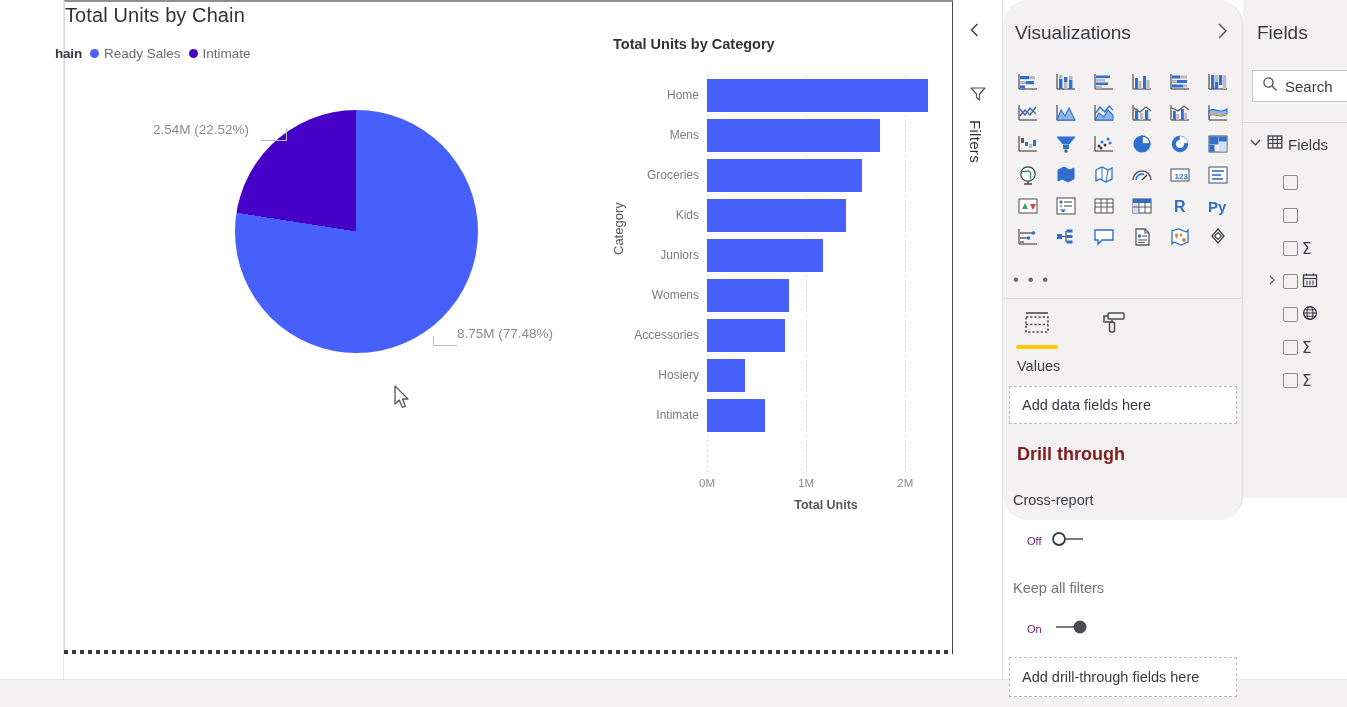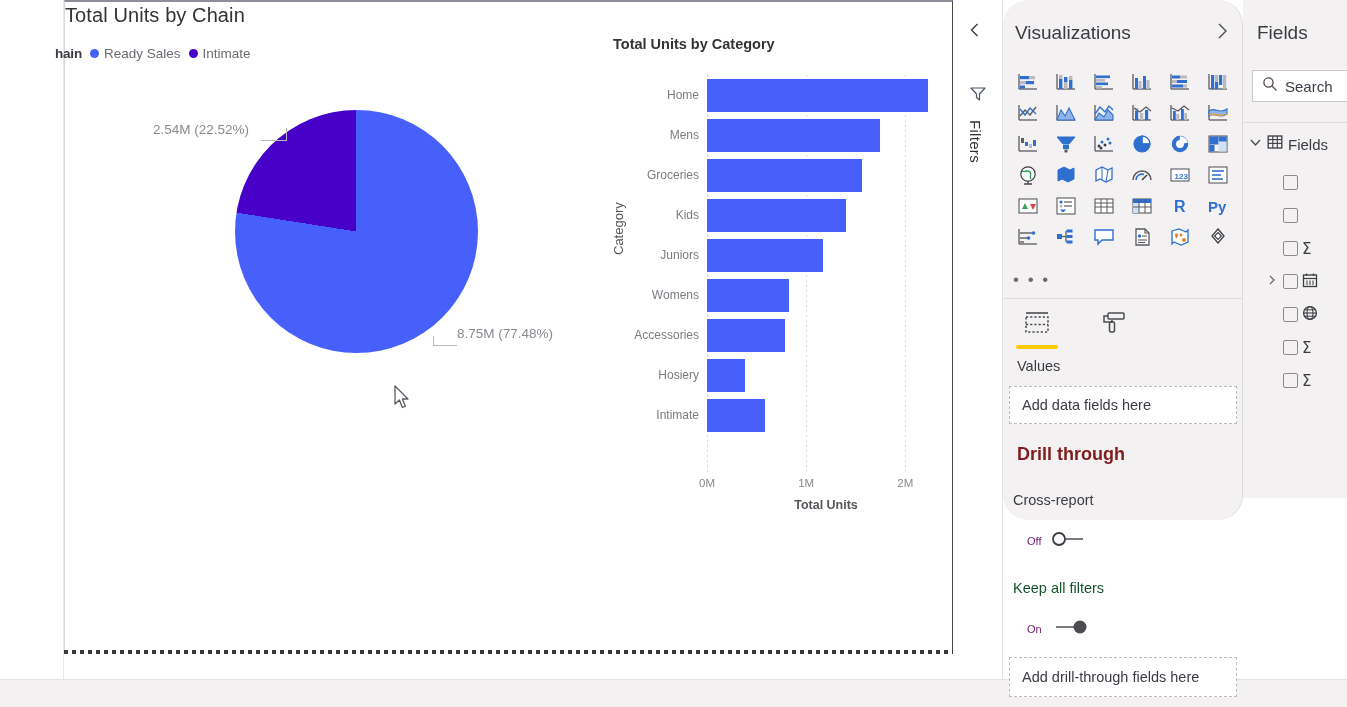--- a/index.html
+++ b/index.html
@@ -138,21 +138,21 @@
   .prop-tab.active .underline { background: #ffc800; }
   #values-label { position: absolute; left: 14px; top: 358px; font-size: 14.5px; color: #3b3b44; }
   #values-well {
     position: absolute; left: 6px; top: 386px; width: 228px; height: 38px;
     border: 1px dashed #bdbbbb; background: #ffffff; display: flex; align-items: center;
     padding-left: 12px; font-size: 14.5px; color: #3b3b44; cursor: pointer;
   }
   #drill-title { position: absolute; left: 14px; top: 444px; font-size: 18px; color: #7f1d1d; font-weight: 600; }
   #crossreport-label { position: absolute; left: 10px; top: 492px; font-size: 14.5px; color: #3b3b44; }
   #crossreport-toggle { position: absolute; left: 24px; top: 530px; display: flex; align-items: center; gap: 8px; cursor: pointer; }
-  #keepfilters-label { position: absolute; left: 10px; top: 580px; font-size: 14.5px; color: #14532d; }
+  #keepfilters-label { position: absolute; left: 10px; top: 580px; font-size: 14.5px; color: #737373; }
   #keepfilters-toggle { position: absolute; left: 24px; top: 618px; display: flex; align-items: center; gap: 8px; cursor: pointer; }
   .toggle-text { font-size: 11px; color: #701a75; }
   #drill-well {
     position: absolute; left: 6px; top: 657px; width: 228px; height: 40px;
     border: 1px dashed #bdbbbb; background: #ffffff; display: flex; align-items: center;
     padding-left: 12px; font-size: 14.5px; color: #3b3b44; cursor: pointer;
   }
 
   
   #fields-pane {

